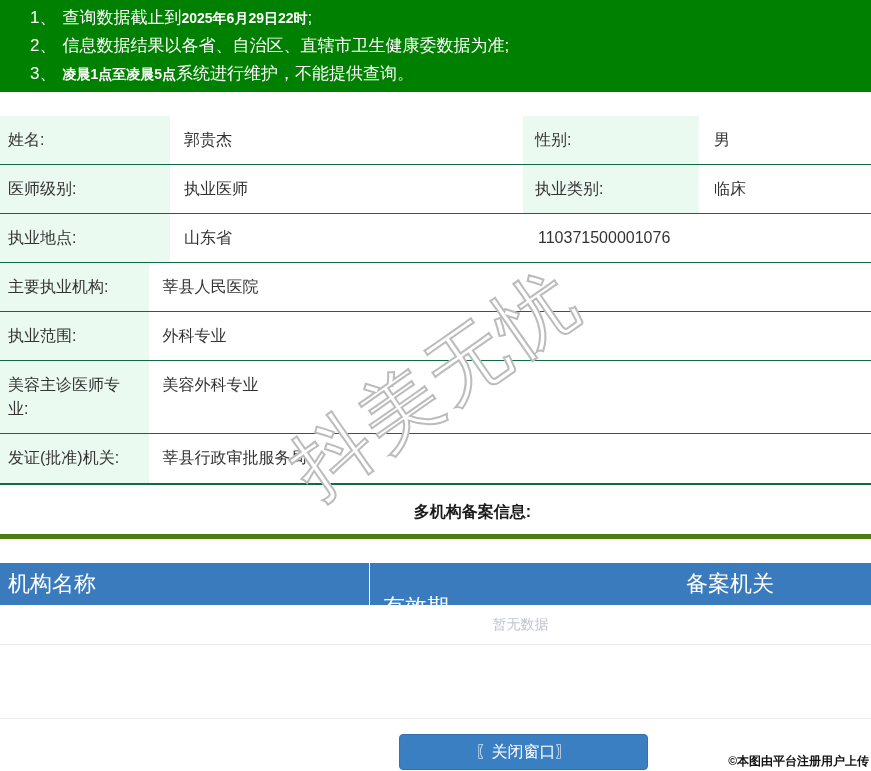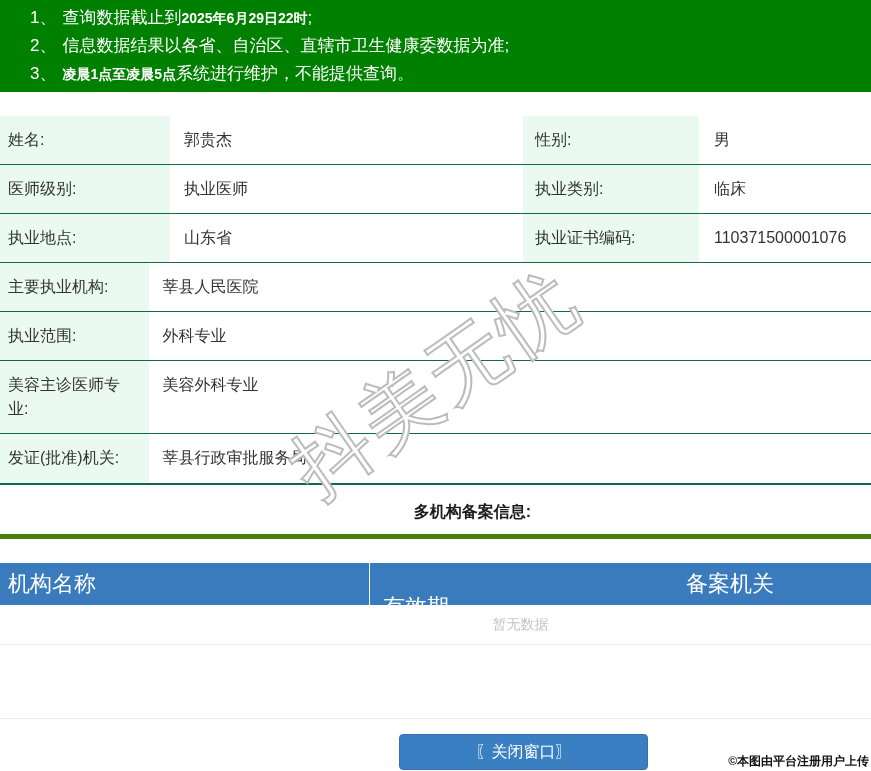--- a/index.html
+++ b/index.html
@@ -96,21 +96,20 @@
   </div>
   <div class="irow">
     <div class="cell lab c1">医师级别:</div>
     <div class="cell c2">执业医师</div>
     <div class="cell lab c3">执业类别:</div>
     <div class="cell c4">临床</div>
   </div>
   <div class="irow">
     <div class="cell lab c1">执业地点:</div>
     <div class="cell c2">山东省</div>
-    <div class="cell lab c3">执业证书编码:</div>
     <div class="cell c4">110371500001076</div>
   </div>
   <div class="irow">
     <div class="cell lab c1">主要执业机构:</div>
     <div class="cell c2 wide">莘县人民医院</div>
   </div>
   <div class="irow">
     <div class="cell lab c1">执业范围:</div>
     <div class="cell c2 wide">外科专业</div>
   </div>

